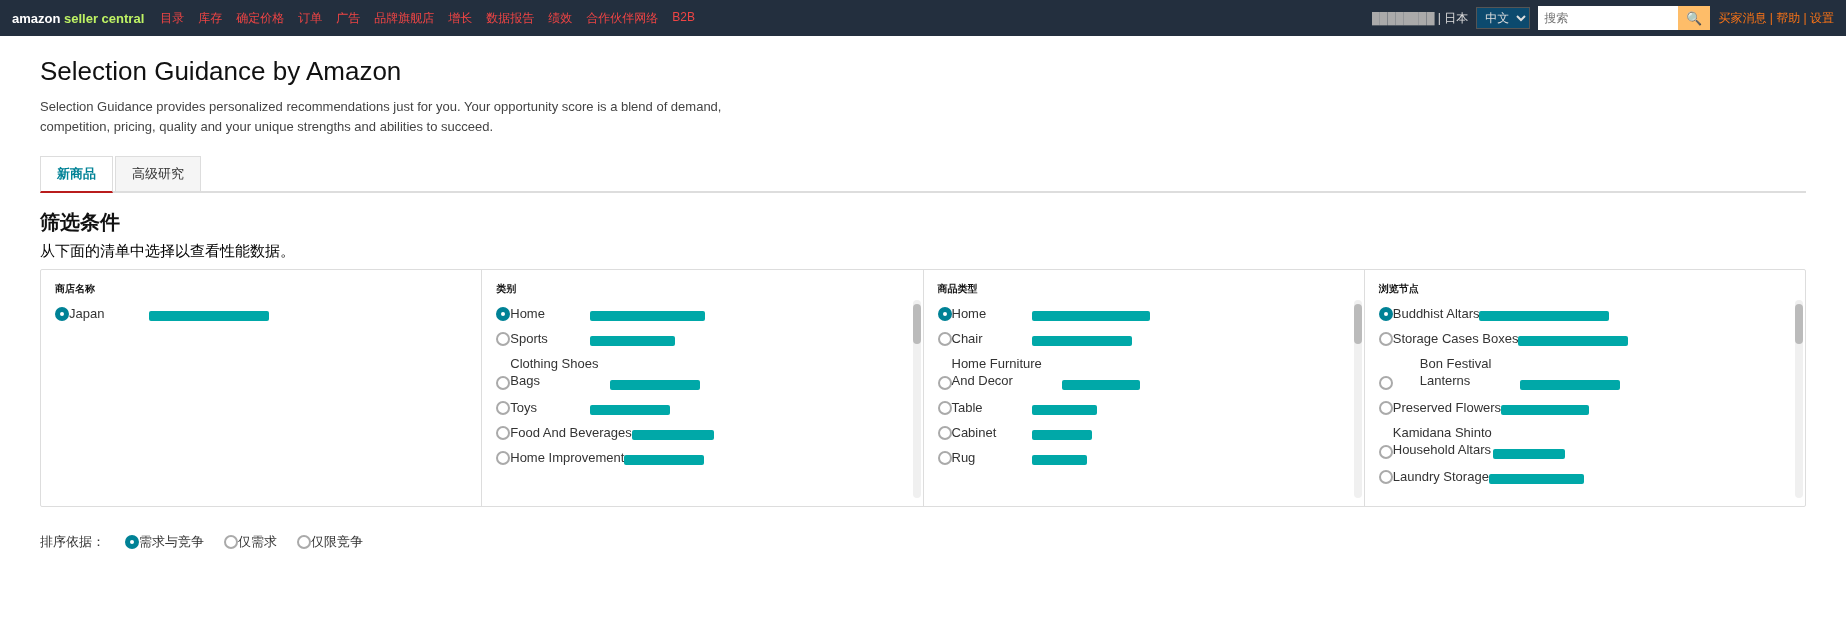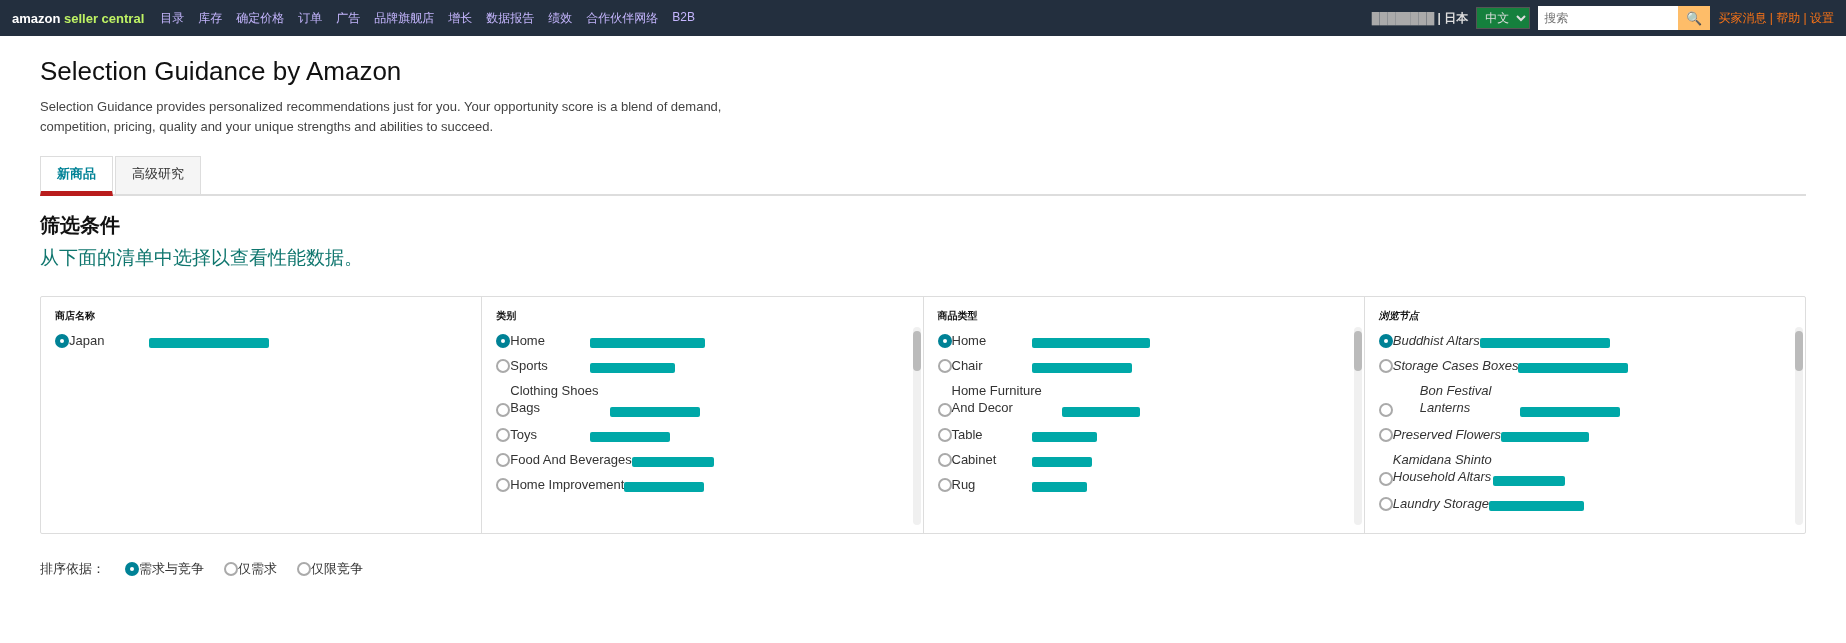--- a/index.html
+++ b/index.html
@@ -11,73 +11,73 @@
       display: flex;
       align-items: center;
       padding: 0 12px;
       height: 36px;
       gap: 16px;
     }
     .top-nav .logo { color: #ff9900; font-size: 13px; font-weight: bold; white-space: nowrap; }
     .top-nav .logo span { color: #fff; }
     .top-nav .nav-links { display: flex; gap: 14px; flex: 1; }
     .top-nav .nav-links a {
-      color: #c4b5fd; text-decoration: none; font-size: 12px; white-space: nowrap;
+      color: #ef4444; text-decoration: none; font-size: 12px; white-space: nowrap;
     }
     .top-nav .nav-right {
       display: flex; align-items: center; gap: 8px;
     }
     .top-nav .nav-right .country-select {
-      background: #15803d; color: #ddd; border: 1px solid #555; font-size: 12px; padding: 2px 4px;
+      background: #0c4a6e; color: #ddd; border: 1px solid #555; font-size: 12px; padding: 2px 4px;
     }
     .top-nav .nav-right .search-box {
       display: flex; align-items: center;
     }
     .top-nav .nav-right .search-input {
       width: 140px; height: 24px; padding: 0 6px; font-size: 12px; border: none; outline: none;
     }
     .top-nav .nav-right .search-btn {
       background: #febd69; border: none; height: 24px; padding: 0 8px; cursor: pointer; font-size: 13px;
     }
     .top-nav .nav-right .misc-links { color: #f97316; font-size: 12px; white-space: nowrap; }
-    .top-nav .nav-right .country-label { color: #ddd; font-size: 12px; white-space: nowrap; font-weight: bold; }
+    .top-nav .nav-right .country-label { color: #ddd; font-size: 12px; white-space: nowrap; }
 
     
     .page-content { padding: 20px 40px; }
 
     .page-title {
       font-size: 26px; font-weight: normal; margin-bottom: 10px; color: #111;
     }
     .page-desc {
       font-size: 13px; color: #444; line-height: 1.5; margin-bottom: 20px; max-width: 700px;
     }
 
     
     .tabs { display: flex; border-bottom: 2px solid #ddd; margin-bottom: 16px; }
     .tab {
       padding: 8px 16px; font-size: 13px; cursor: pointer; border: 1px solid #ddd;
       border-bottom: none; margin-right: 2px; background: #f5f5f5; color: #333;
     }
     .tab.active {
-      background: #fff; border-bottom: 5px solid #b91c1c; color: #008296; font-weight: bold;
+      background: #fff; border-bottom: 2px solid #b91c1c; color: #008296; font-weight: bold;
       margin-bottom: -2px;
     }
 
     
     .filters-title { font-size: 20px; margin-bottom: 6px; color: #111; }
-    .filters-desc { font-size: 19px; color: #0f766e; margin-bottom: 25px; }
+    .filters-desc { font-size: 15px; color: #000000; margin-bottom: 8px; }
 
     .filter-columns {
       display: flex; gap: 0; border: 1px solid #ddd; border-radius: 2px;
     }
     .filter-col {
       flex: 1; padding: 12px 14px; border-right: 1px solid #ddd; min-width: 0;
       position: relative; overflow: hidden;
     }
-    .filter-col:last-child { border-right: none; font-style: italic; }
+    .filter-col:last-child { border-right: none; }
     .filter-col-title {
       font-size: 10px; font-weight: bold; margin-bottom: 10px; color: #111;
     }
 
     .filter-item {
       display: flex; align-items: flex-end; margin-bottom: 10px; gap: 0;
     }
     .filter-item-label { font-size: 13px; flex-shrink: 0; min-width: 80px; }
 
     

